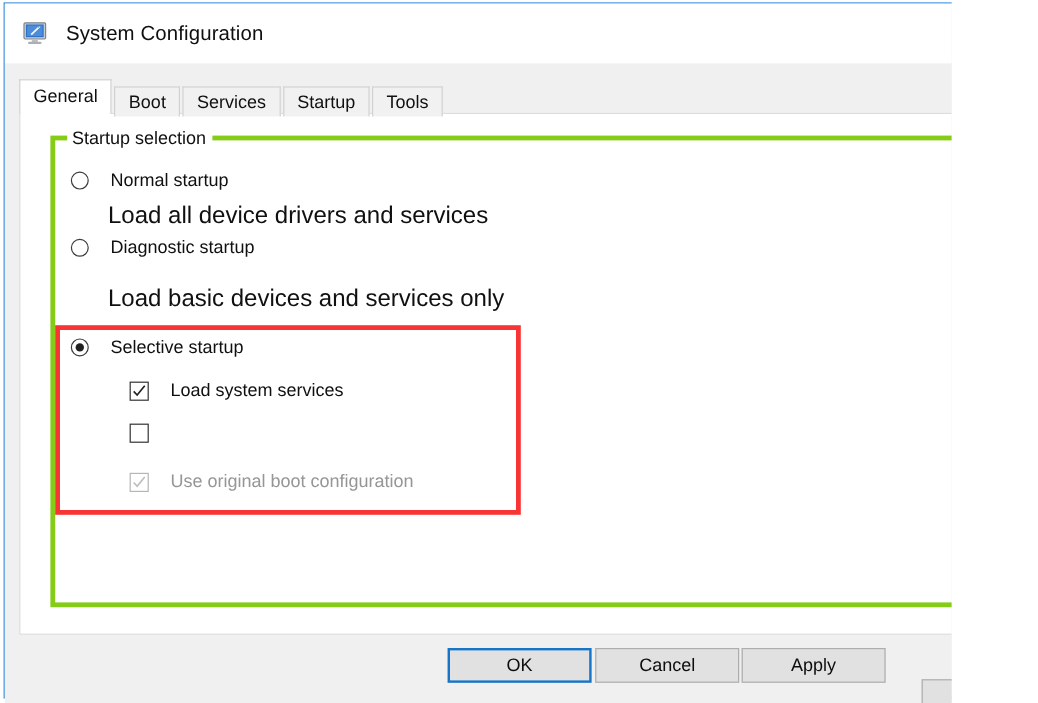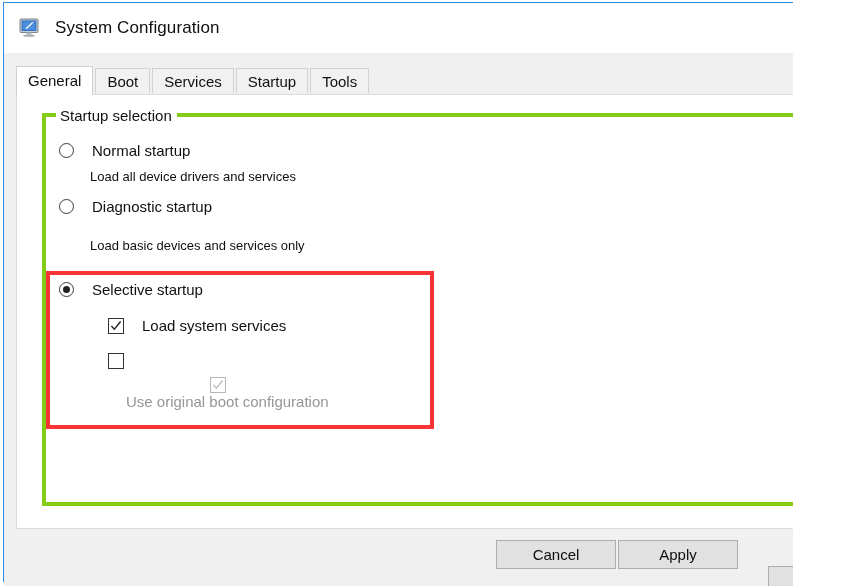--- a/index.html
+++ b/index.html
@@ -76,21 +76,21 @@
     display: flex;
     flex-direction: column;
   }
 
   
   .tabstrip {
     position: relative;
     height: 29px;
     margin: 13px 0 0 12px;
     display: flex;
-    align-items: flex-start;
+    align-items: flex-end;
     z-index: 3;
   }
   .tab {
     height: 25px;
     line-height: 25px;
     padding: 0 11px;
     font-size: 15px;
     color: #101010;
     background: #f1f1f1;
     border: 1px solid #d3d3d3;
@@ -149,21 +149,21 @@
     align-items: center;
     white-space: nowrap;
   }
   .opt-label {
     font-size: 15px;
     color: #101010;
     margin-left: 18px;
   }
   .sub-desc {
     position: absolute;
-    font-size: 13px;
+    font-size: 20px;
     color: #101010;
     white-space: nowrap;
   }
 
   
   .radio {
     width: 15px;
     height: 15px;
     border-radius: 50%;
     border: 1.5px solid #3b3b3b;
@@ -311,33 +311,34 @@
                 <polyline points="1.4,6.1 4.3,9.2 10.6,1.5" fill="none" stroke="#232323" stroke-width="1.4"></polyline>
               </svg>
             </span>
             <span class="opt-label">Load system services</span>
           </div>
 
           <div class="opt-row" style="left:62px; top:236px;">
             <span class="checkbox"></span>
           </div>
 
-          <div class="opt-row disabled" style="left:62px; top:260px;flex-direction:column;">
+          <div class="opt-row disabled" style="left:62px; top:276px;">
             <span class="checkbox disabled">
               <svg width="12" height="12" viewBox="0 0 12 12">
                 <polyline points="1.4,6.1 4.3,9.2 10.6,1.5" fill="none" stroke="#bdbdbd" stroke-width="1.4"></polyline>
               </svg>
             </span>
             <span class="opt-label">Use original boot configuration</span>
           </div>
 
         </div>
       </div>
 
       <div class="footer">
+        <div class="btn default" style="left:369px;">OK</div>
         <div class="btn" style="left:492px;">Cancel</div>
         <div class="btn" style="left:614px;">Apply</div>
         <div class="btn" style="left:764px;margin-top:26px;">Help</div>
       </div>
 
     </div>
   </div>
 
   <div class="redbox" style="left:46px; top:271px; width:388px; height:158px;"></div>
 

